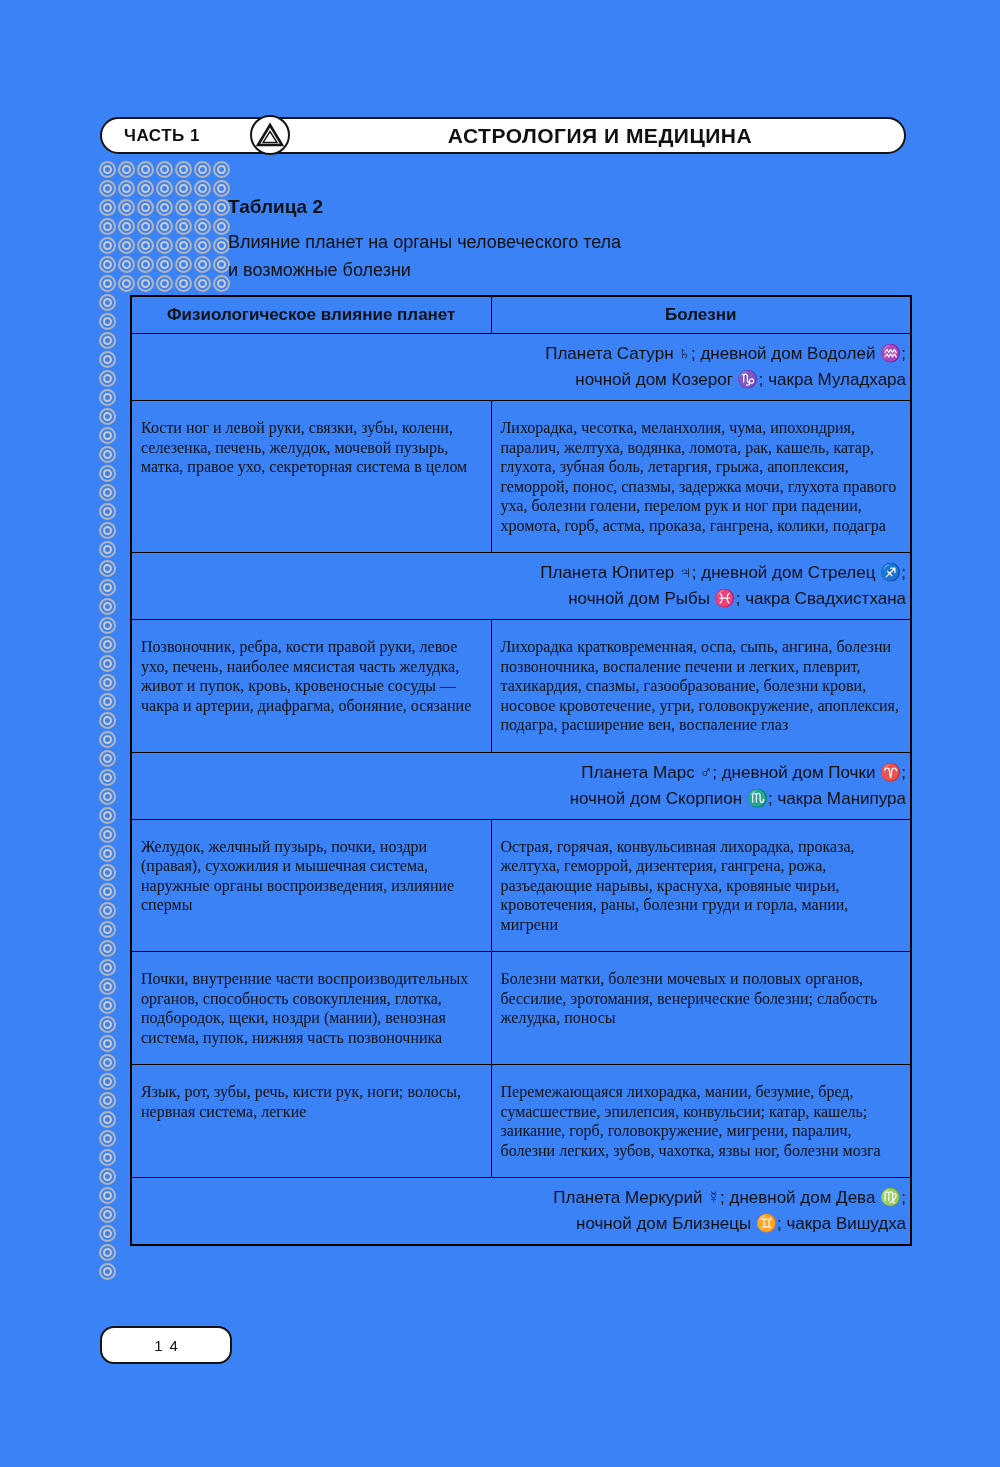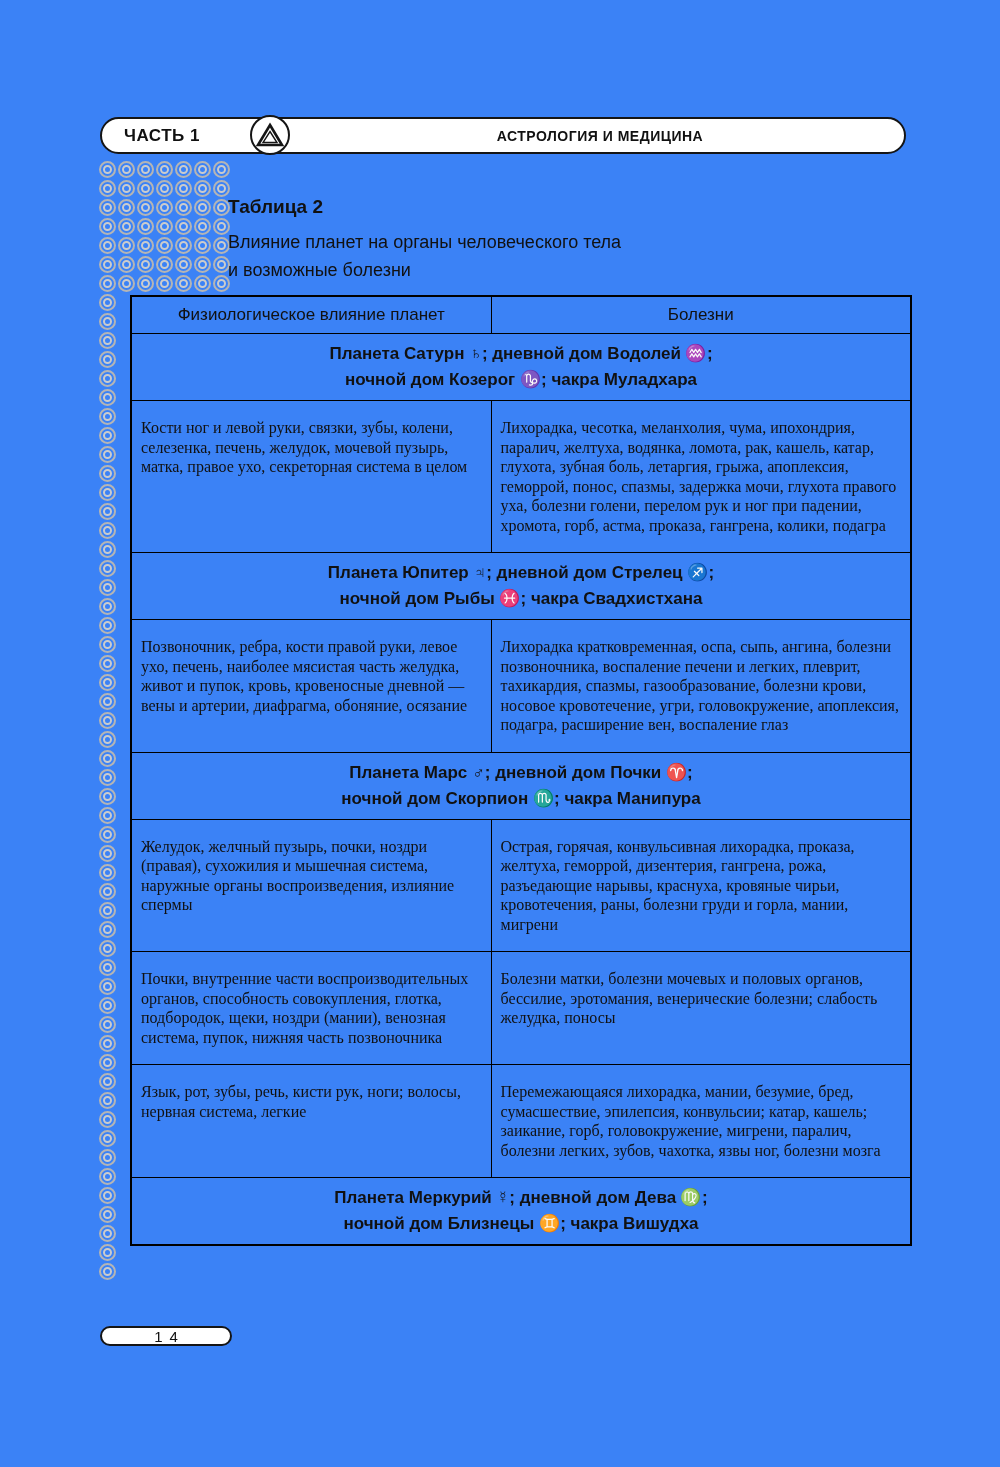--- a/index.html
+++ b/index.html
@@ -19,21 +19,21 @@
   .part-label {
     margin-left:22px; font-weight:bold; font-size:17px; letter-spacing:.5px;
   }
   .header-icon {
     position:absolute; left:148px; top:-4px; width:40px; height:40px;
     border:2.5px solid #151515; border-radius:50%; background:#fff;
     display:flex; align-items:center; justify-content:center;
   }
   .header-title {
     position:absolute; left:200px; right:6px; text-align:center;
-    font-weight:bold; font-size:14px; letter-spacing:.5px;
+    font-weight:bold; font-size:21px; letter-spacing:.5px;
   }
 
   
   .ornament-block {
     position:absolute; left:98px; top:160px; width:134px;
     display:flex; flex-wrap:wrap;
   }
   .ornament-strip {
     position:absolute; left:98px; top:293px;
     display:flex; flex-direction:column;
@@ -53,36 +53,36 @@
   .caption-line { font-size:18px; line-height:28px; }
 
   
   .med-table {
     position:absolute; left:130px; top:295px; width:780px;
     border-collapse:collapse; table-layout:fixed;
     border:2px solid #000;
   }
   .med-table th, .med-table td { border:1px solid #000; }
   .col-h {
+    font-family:"Liberation Sans", sans-serif; font-weight:bold;
+    font-size:17px; text-align:center; padding:8px 4px;
+  }
+  .sec-h {
     font-family:"Liberation Sans", sans-serif; font-weight:normal;
-    font-size:17px; text-align:center; padding:8px 4px;
-  }
-  .sec-h {
-    font-family:"Liberation Sans", sans-serif; font-weight:bold;
-    font-size:17px; text-align:center; padding:7px 4px; line-height:26px;
+    font-size:17px; text-align:right; padding:7px 4px; line-height:26px;
   }
   .cell {
     font-family:"Liberation Serif", serif; font-size:16px;
     line-height:19.5px; padding:17px 9px; vertical-align:top;
     text-align:left; hyphens:auto;
   }
 
   
   .page-num {
-    position:absolute; left:100px; top:1326px; width:132px; height:20px;
+    position:absolute; left:100px; top:1326px; width:132px; height:38px;
     border:2px solid #151515; border-radius:14px; background:#fff;
     display:flex; align-items:center; justify-content:center;
     font-size:15px; font-weight:normal; letter-spacing:7px; padding-left:7px;
   }
 </style>
 </head>
 <body>
 
 <div class="page">
 
@@ -231,21 +231,21 @@
         <td class="cell">Лихорадка, чесотка, меланхолия, чума, ипохондрия, паралич, желтуха, водянка, ломота, рак, кашель, катар, глухота, зубная боль, летаргия, грыжа, апоплексия, геморрой, понос, спазмы, задержка мочи, глухота правого уха, болезни голени, перелом рук и ног при падении, хромота, горб, астма, проказа, гангрена, колики, подагра</td>
       </tr>
 
       <tr>
         <td class="sec-h" colspan="2">
           <div>Планета Юпитер ♃; дневной дом Стрелец ♐;</div>
           <div>ночной дом Рыбы ♓; чакра Свадхистхана</div>
         </td>
       </tr>
       <tr>
-        <td class="cell">Позвоночник, ребра, кости правой руки, левое ухо, печень, наиболее мясистая часть желудка, живот и пупок, кровь, кровеносные дневной — вены и артерии, диафрагма, обоняние, осязание</td>
+        <td class="cell">Позвоночник, ребра, кости правой руки, левое ухо, печень, наиболее мясистая часть желудка, живот и пупок, кровь, кровеносные сосуды — чакра и артерии, диафрагма, обоняние, осязание</td>
         <td class="cell">Лихорадка кратковременная, оспа, сыпь, ангина, болезни позвоночника, воспаление печени и легких, плеврит, тахикардия, спазмы, газообразование, болезни крови, носовое кровотечение, угри, головокружение, апоплексия, подагра, расширение вен, воспаление глаз</td>
       </tr>
 
       <tr>
         <td class="sec-h" colspan="2">
           <div>Планета Марс ♂; дневной дом Почки ♈;</div>
           <div>ночной дом Скорпион ♏; чакра Манипура</div>
         </td>
       </tr>
       <tr>

